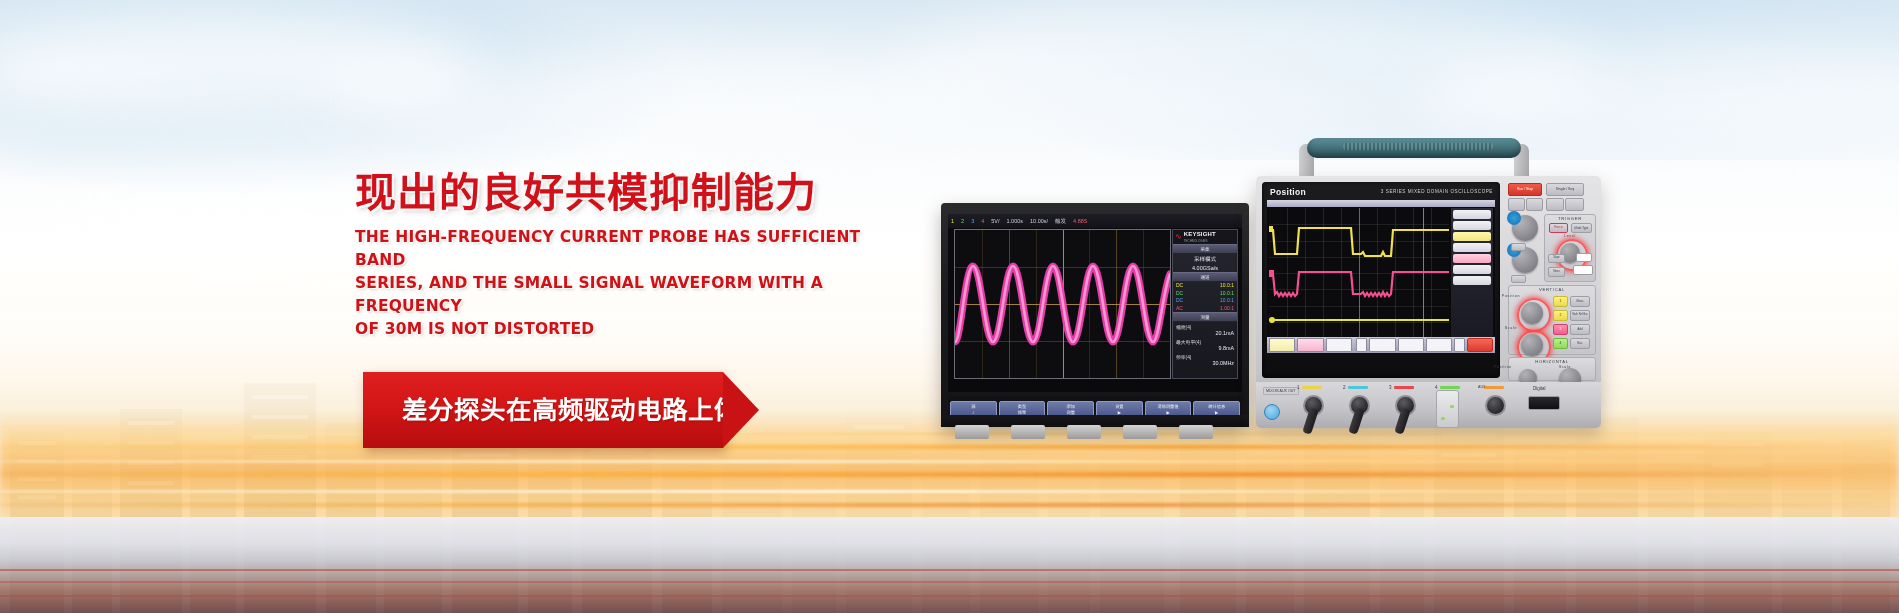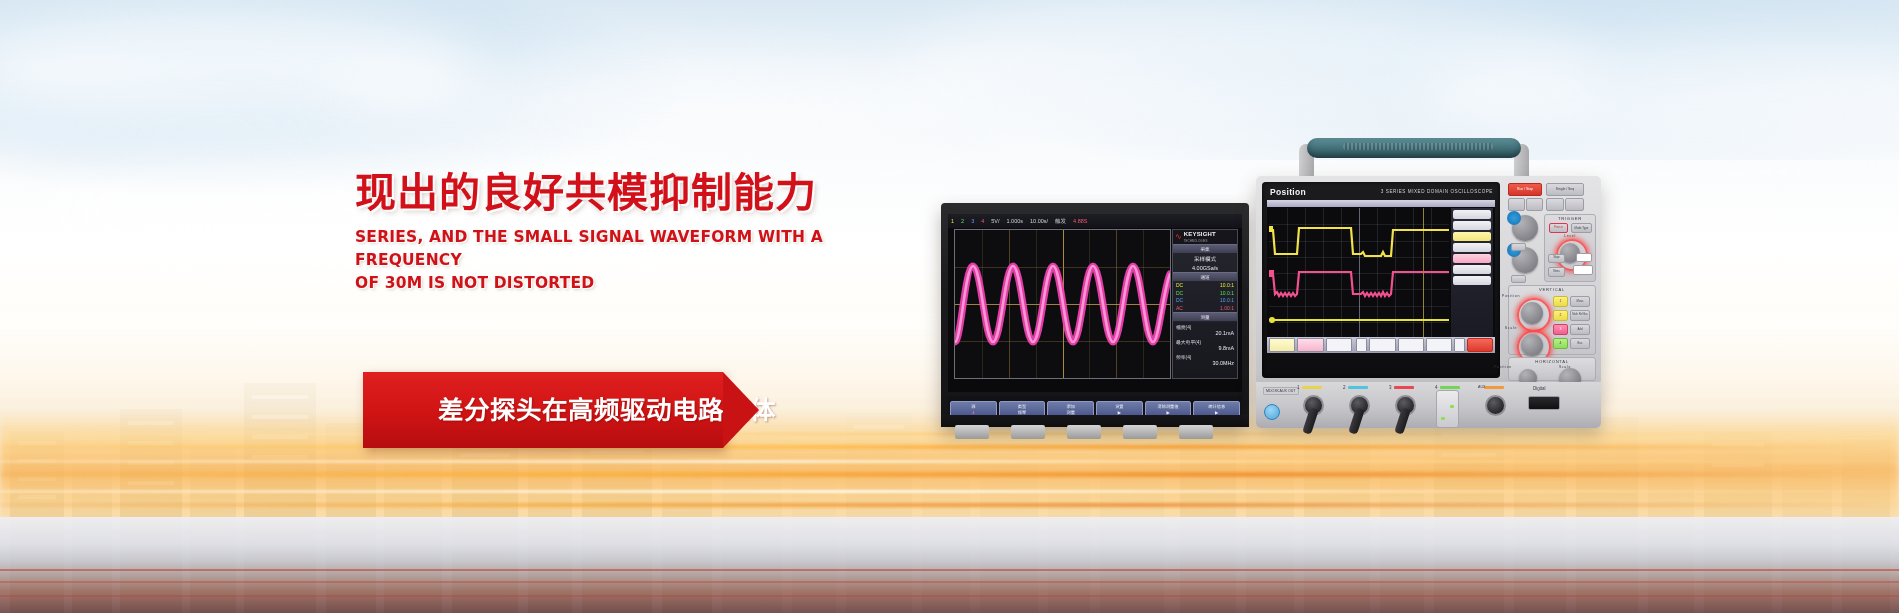--- a/index.html
+++ b/index.html
@@ -89,24 +89,23 @@
     display:flex;align-items:center;
     box-shadow:3px 4px 10px rgba(110,40,30,.35);
   }
   .ribbon:after{
     content:"";position:absolute;right:-36px;top:0;width:0;height:0;
     border-top:38px solid transparent;border-bottom:38px solid transparent;
     border-left:36px solid #c81214;
   }
   .ribbon-text{
     color:#ffffff;font-weight:bold;font-size:25.5px;line-height:1.18;
-    padding-left:27px;letter-spacing:.5px;white-space:nowrap;
+    padding-left:39px;letter-spacing:.5px;white-space:nowrap;
     font-family:"DejaVu Sans","Liberation Sans",sans-serif;
     text-shadow:1px 1px 2px rgba(100,0,0,.35);
-    margin-left:48px;
   }
 
   
   .scope-k{position:absolute;left:941px;top:203px;width:308px;height:224px;}
   .k-bezel{
     position:absolute;inset:0;border-radius:4px;
     background:linear-gradient(180deg,#2b2b2d 0%,#1b1b1d 40%,#141416 100%);
     box-shadow:0 8px 18px rgba(60,50,40,.35);
   }
   .k-screen{
@@ -396,20 +395,21 @@
     <div class="streak" style="bottom:106px;background:linear-gradient(90deg,rgba(230,120,40,.1),rgba(246,166,52,.7) 28%,rgba(232,128,36,.72) 60%,rgba(255,208,140,.1));height:4px;filter:blur(1.6px);"></div>
     <div class="roadband"></div>
     <div class="redline" style="bottom:42px;"></div>
     <div class="redline" style="bottom:30px;opacity:.7;"></div>
     <div class="redline" style="bottom:16px;opacity:.55;"></div>
   </div>
 
   <div class="copy">
     <div class="headline hl1">现出的良好共模抑制能力</div>
     <div class="subtitle">
+      <div>THE HIGH-FREQUENCY CURRENT PROBE HAS SUFFICIENT BAND</div>
       <div>SERIES, AND THE SMALL SIGNAL WAVEFORM WITH A FREQUENCY</div>
       <div>OF 30M IS NOT DISTORTED</div>
     </div>
   </div>
 
   <div class="ribbon-wrap">
     <div class="ribbon">
       <div class="ribbon-text">
         <div>差分探头在高频驱动电路上体</div>
       </div>

